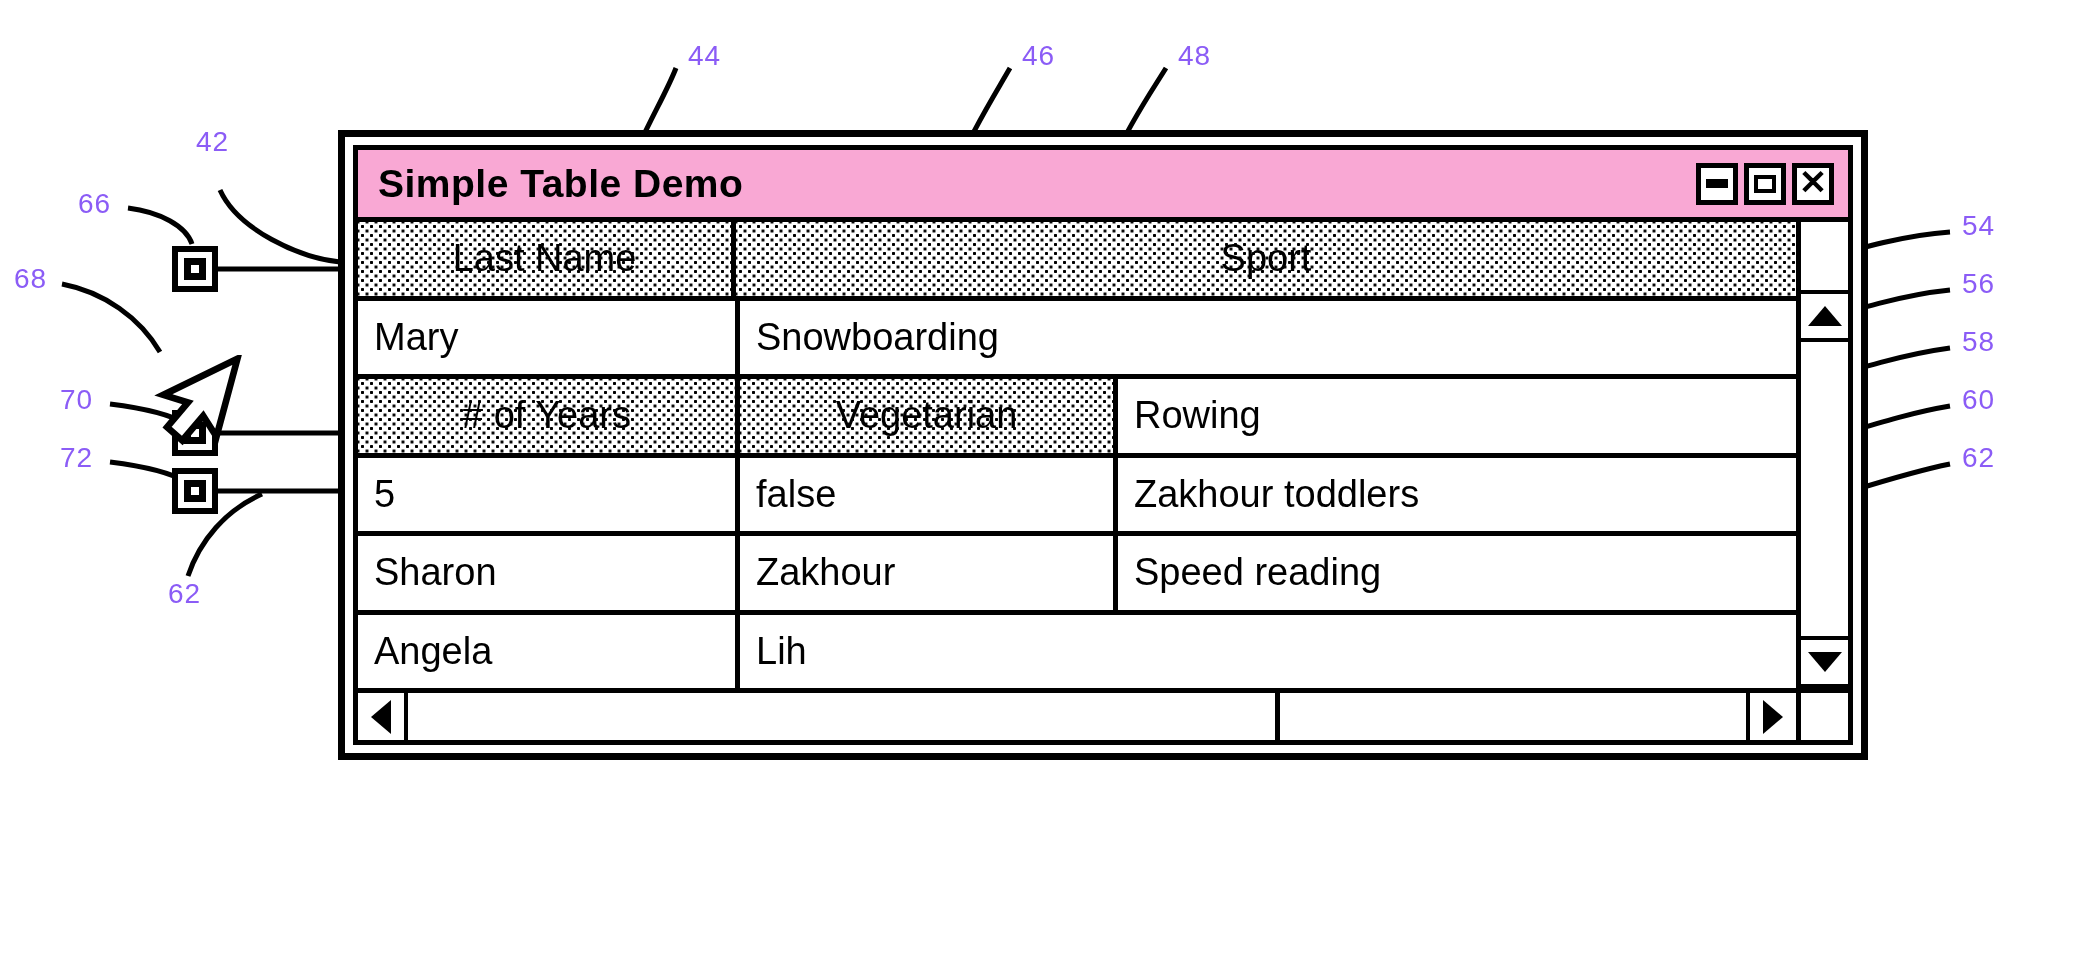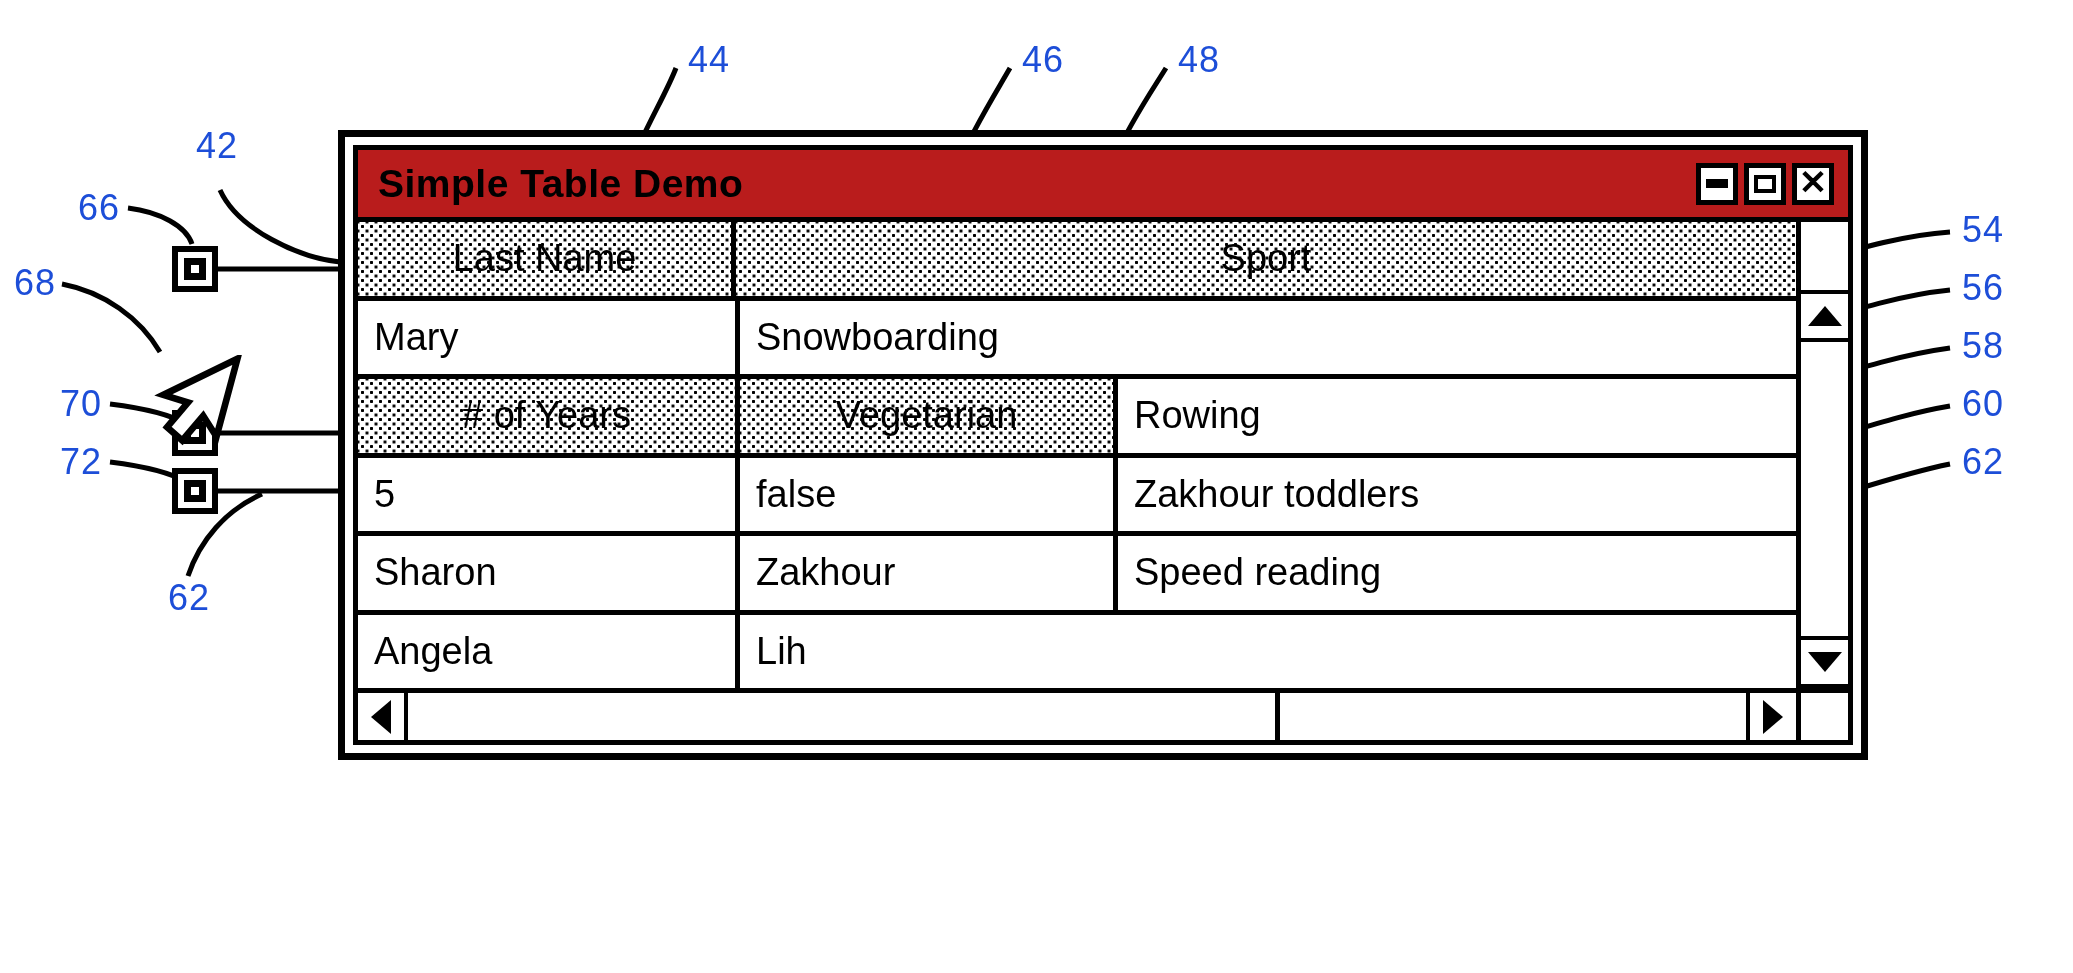--- a/index.html
+++ b/index.html
@@ -13,24 +13,24 @@
     position: relative;
     overflow: hidden;
     font-family: "Liberation Sans", sans-serif;
     color: #000000;
   }
 
   
   .ref {
     position: absolute;
     font-family: "Liberation Sans", sans-serif;
-    font-size: 36px;
+    font-size: 28px;
     font-weight: 400;
     letter-spacing: 1px;
-    color: #1d4ed8;
+    color: #8b5cf6;
     white-space: nowrap;
     line-height: 1;
   }
 
   
   #leaders {
     position: absolute;
     left: 0; top: 0;
     width: 2073px;
     height: 973px;
@@ -64,21 +64,21 @@
 
   
   .titlebar {
     height: 72px;
     flex: 0 0 72px;
     border-bottom: 5px solid #000;
     display: flex;
     align-items: center;
     padding: 0 14px 0 20px;
     box-sizing: border-box;
-    background: #b91c1c;
+    background: #f9a8d4;
   }
   .title-text {
     font-size: 39px;
     font-weight: bold;
     letter-spacing: 0.5px;
     flex: 1 1 auto;
     white-space: nowrap;
   }
   .win-btns {
     display: flex;

